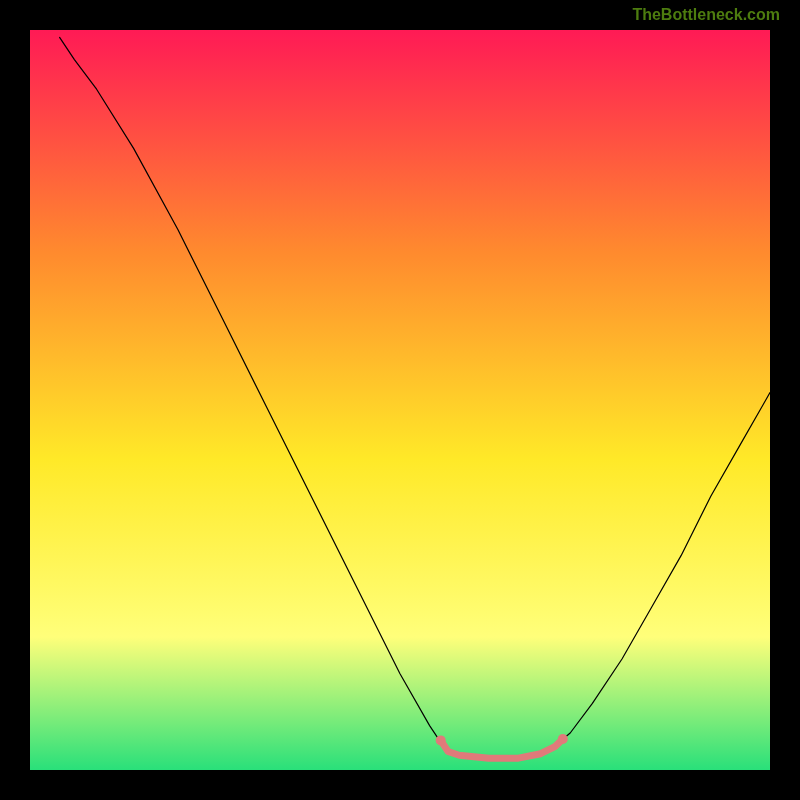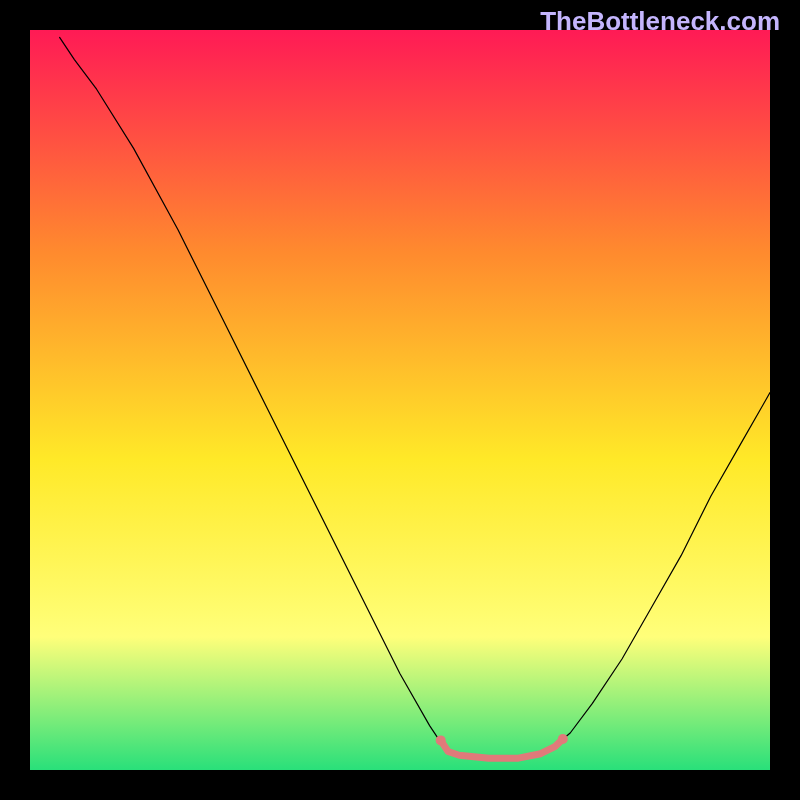--- a/index.html
+++ b/index.html
@@ -7,23 +7,23 @@
   .container {
     position: relative;
     width: 800px;
     height: 800px;
     background: #000;
   }
   .watermark {
     position: absolute;
     top: 6px;
     right: 20px;
-    color: #c4b5fd;
+    color: #4d7c0f;
     font-family: Arial, sans-serif;
-    font-size: 26px;
+    font-size: 16px;
     font-weight: 600;
     z-index: 10;
   }
   .plot-area {
     position: absolute;
     left: 30px;
     top: 30px;
     width: 740px;
     height: 740px;
   }

